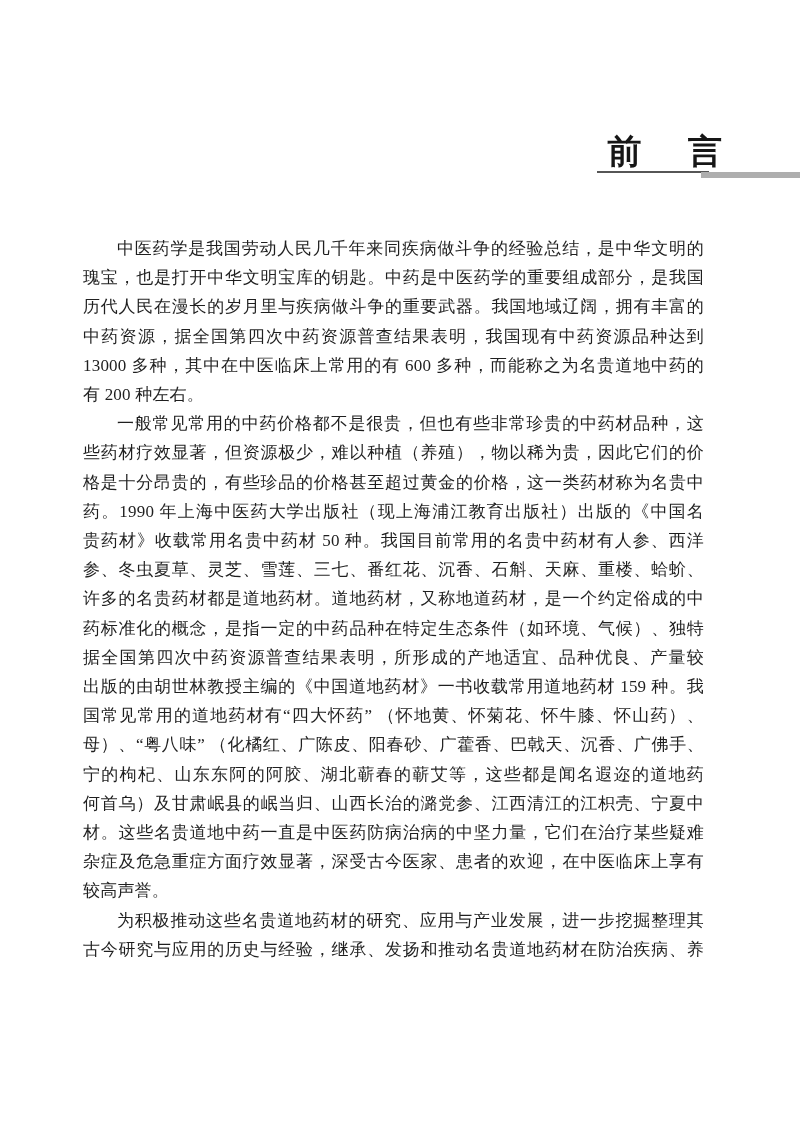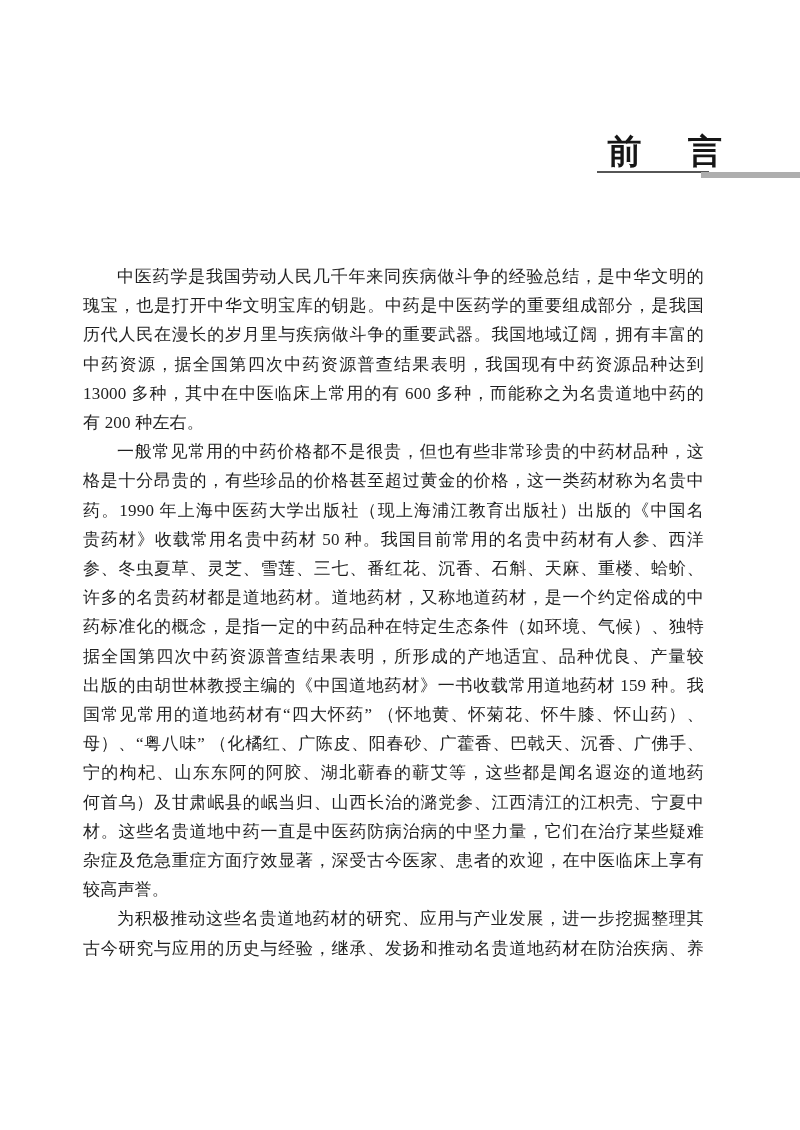--- a/index.html
+++ b/index.html
@@ -45,21 +45,20 @@
   }
   .body-text {
     position: absolute;
     left: 83px;
     top: 234px;
     width: 621px;
     font-size: 17px;
     line-height: 29.2px;
     color: #1f1f1f;
     letter-spacing: 0.2px;
-    margin-top: 28px;
   }
   .paragraph {
     margin: 0;
     padding: 0;
   }
   .line {
     text-align: justify;
     text-align-last: justify;
     white-space: normal;
   }
@@ -81,20 +80,21 @@
       <div class="paragraph">
         <div class="line first">中医药学是我国劳动人民几千年来同疾病做斗争的经验总结，是中华文明的</div>
         <div class="line">瑰宝，也是打开中华文明宝库的钥匙。中药是中医药学的重要组成部分，是我国</div>
         <div class="line">历代人民在漫长的岁月里与疾病做斗争的重要武器。我国地域辽阔，拥有丰富的</div>
         <div class="line">中药资源，据全国第四次中药资源普查结果表明，我国现有中药资源品种达到</div>
         <div class="line">13000 多种，其中在中医临床上常用的有 600 多种，而能称之为名贵道地中药的</div>
         <div class="line short">有 200 种左右。</div>
       </div>
       <div class="paragraph">
         <div class="line first">一般常见常用的中药价格都不是很贵，但也有些非常珍贵的中药材品种，这</div>
+        <div class="line">些药材疗效显著，但资源极少，难以种植（养殖），物以稀为贵，因此它们的价</div>
         <div class="line">格是十分昂贵的，有些珍品的价格甚至超过黄金的价格，这一类药材称为名贵中</div>
         <div class="line">药。1990 年上海中医药大学出版社（现上海浦江教育出版社）出版的《中国名</div>
         <div class="line">贵药材》收载常用名贵中药材 50 种。我国目前常用的名贵中药材有人参、西洋</div>
         <div class="line">参、冬虫夏草、灵芝、雪莲、三七、番红花、沉香、石斛、天麻、重楼、蛤蚧、</div>
         <div class="line">许多的名贵药材都是道地药材。道地药材，又称地道药材，是一个约定俗成的中</div>
         <div class="line">药标准化的概念，是指一定的中药品种在特定生态条件（如环境、气候）、独特</div>
         <div class="line">据全国第四次中药资源普查结果表明，所形成的产地适宜、品种优良、产量较</div>
         <div class="line">出版的由胡世林教授主编的《中国道地药材》一书收载常用道地药材 159 种。我</div>
         <div class="line">国常见常用的道地药材有“四大怀药” （怀地黄、怀菊花、怀牛膝、怀山药）、</div>
         <div class="line">母）、“粤八味” （化橘红、广陈皮、阳春砂、广藿香、巴戟天、沉香、广佛手、</div>

